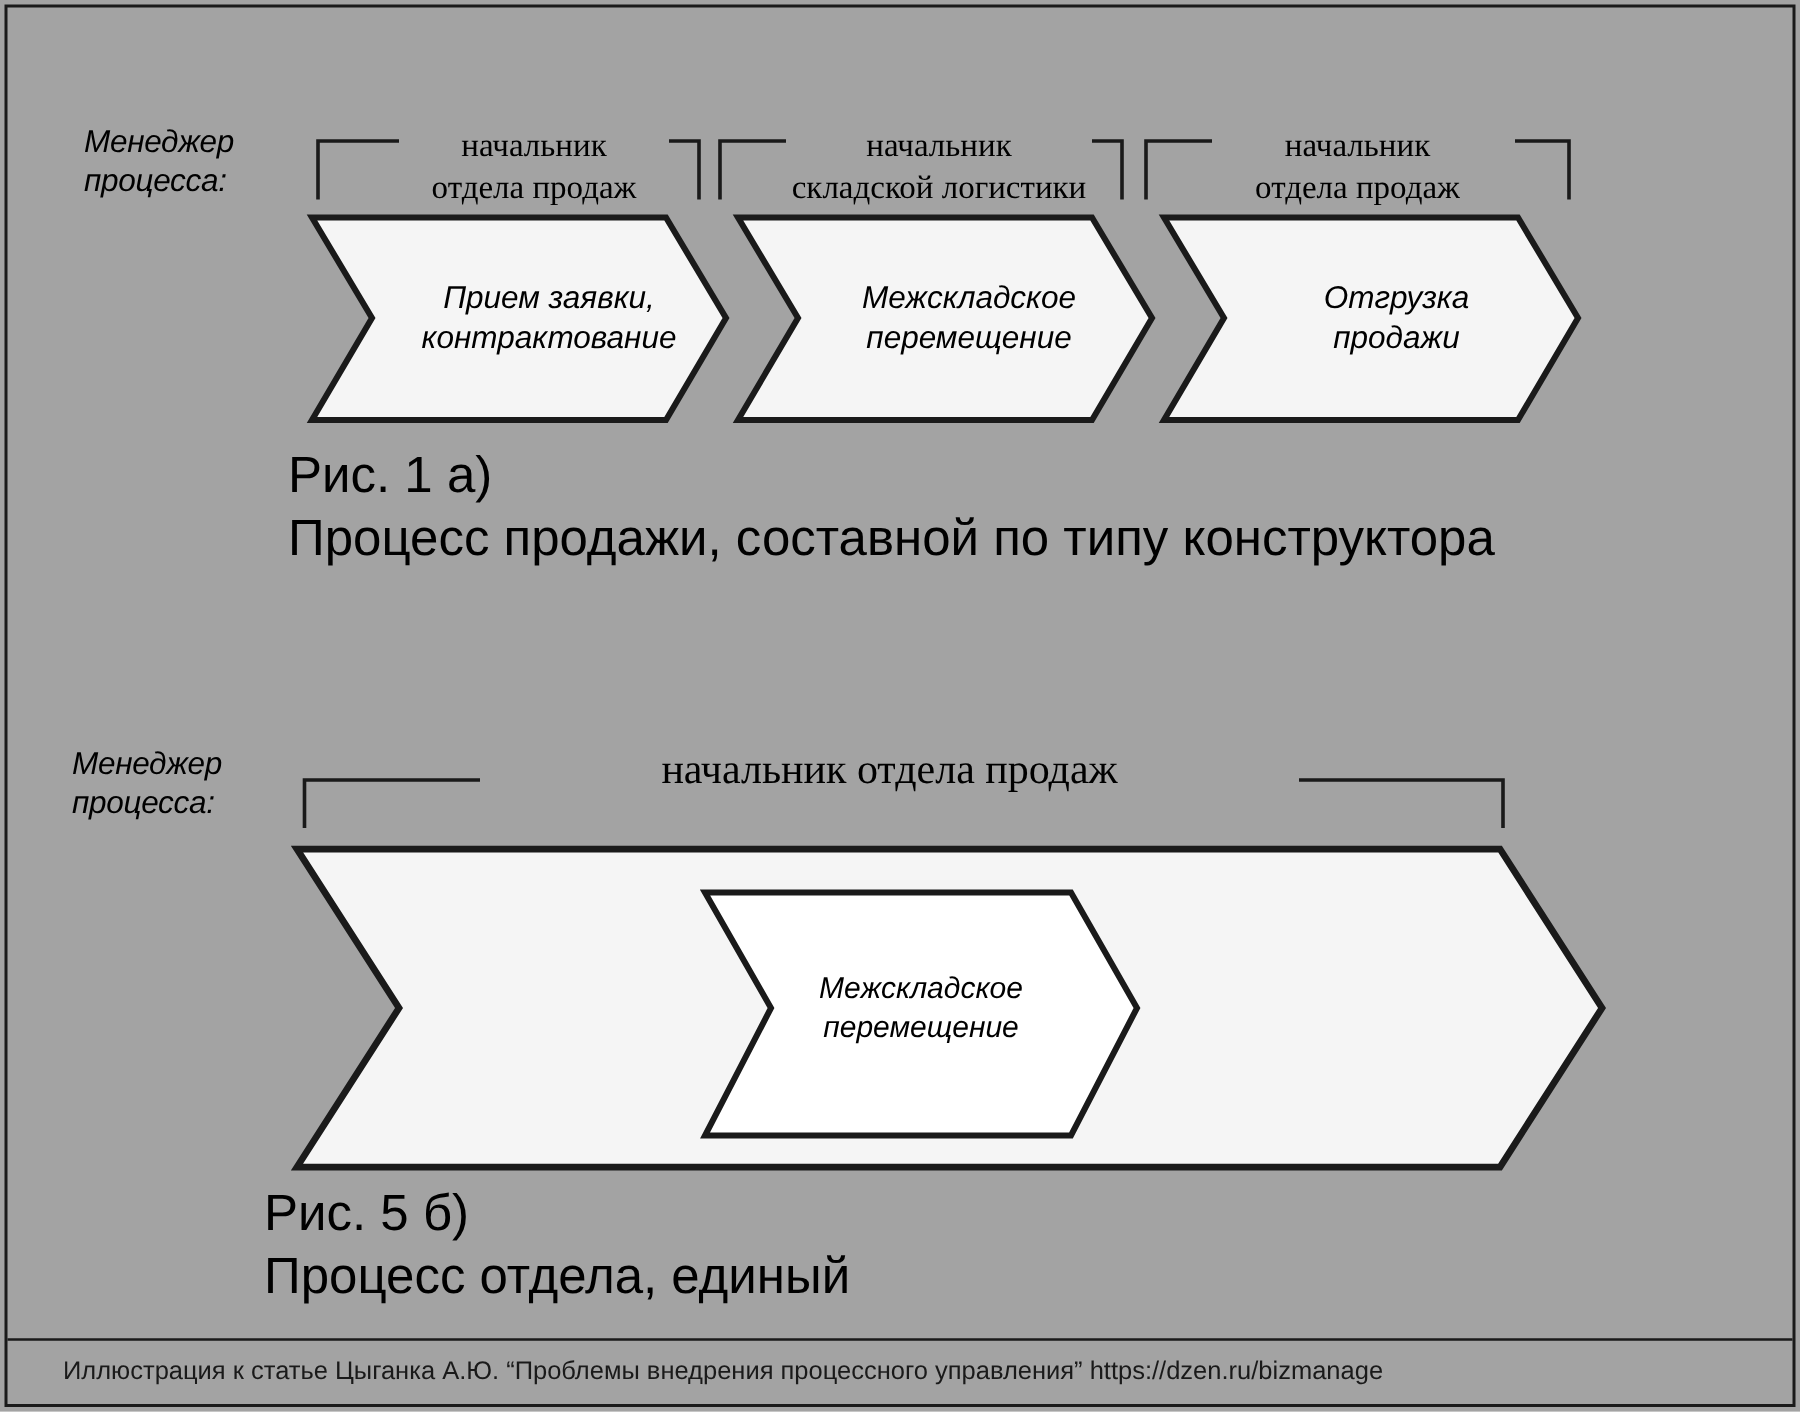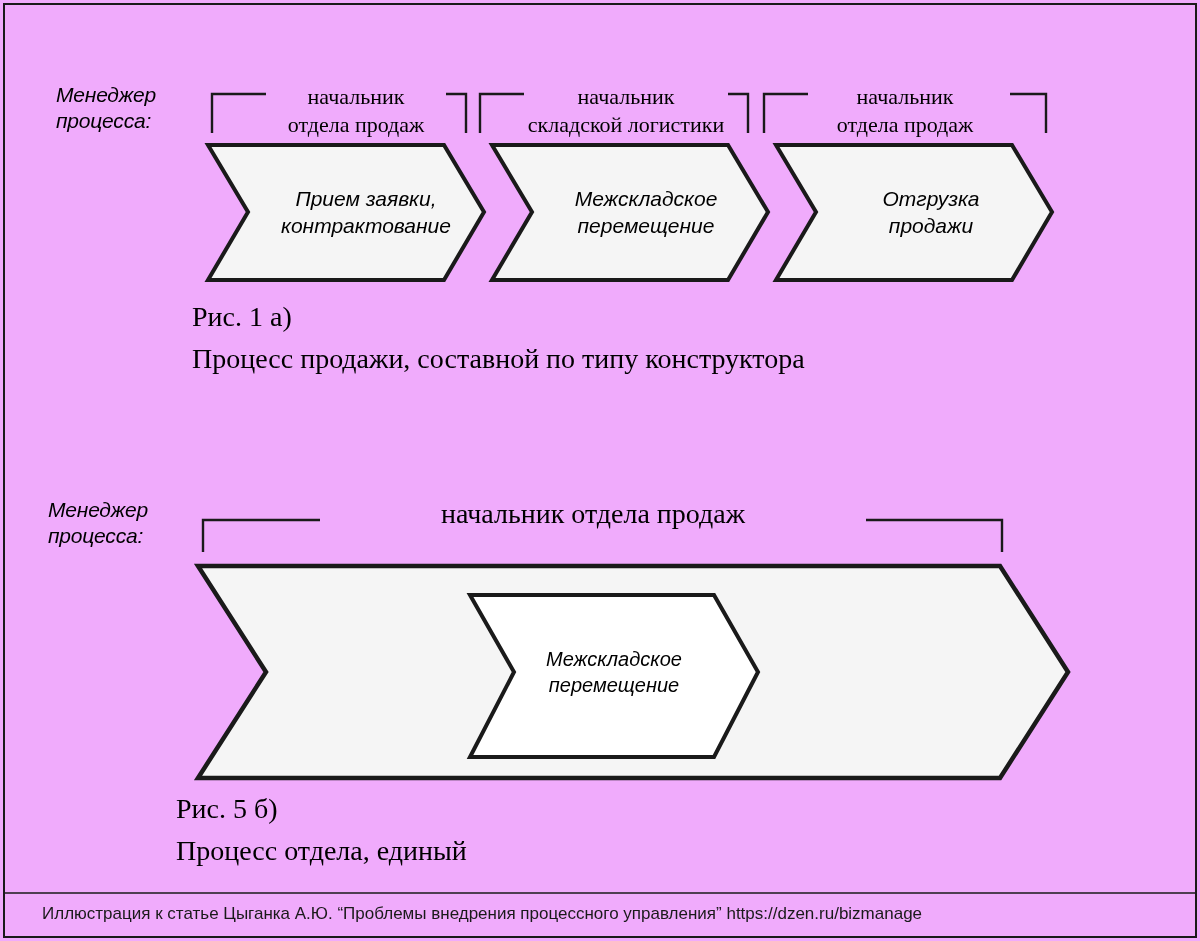--- a/index.html
+++ b/index.html
@@ -10,21 +10,21 @@
   body {
     width: 1200px;
     height: 941px;
     font-family: "Liberation Sans", sans-serif;
     overflow: hidden;
   }
   #page {
     position: relative;
     width: 1200px;
     height: 941px;
-    background: #f0abfc;
+    background: #a3a3a3;
     box-sizing: border-box;
   }
   #frame-border {
     position: absolute;
     left: 3px;
     top: 3px;
     width: 1194px;
     height: 935px;
     border: 2px solid #1a1a1a;
     box-sizing: border-box;
@@ -74,22 +74,22 @@
     color: #000;
     text-align: center;
     white-space: pre-line;
   }
   .chevron-text.inner {
     font-size: 20px;
     line-height: 26px;
   }
   .caption {
     position: absolute;
-    font-family: Liberation Serif, serif;
-    font-size: 28px;
+    font-family: Liberation Sans, sans-serif;
+    font-size: 34px;
     line-height: 38px;
     color: #000;
     white-space: pre-line;
   }
   .footer-text {
     position: absolute;
     font-family: "Liberation Sans", sans-serif;
     font-size: 17px;
     line-height: 22px;
     color: #1a1a1a;

